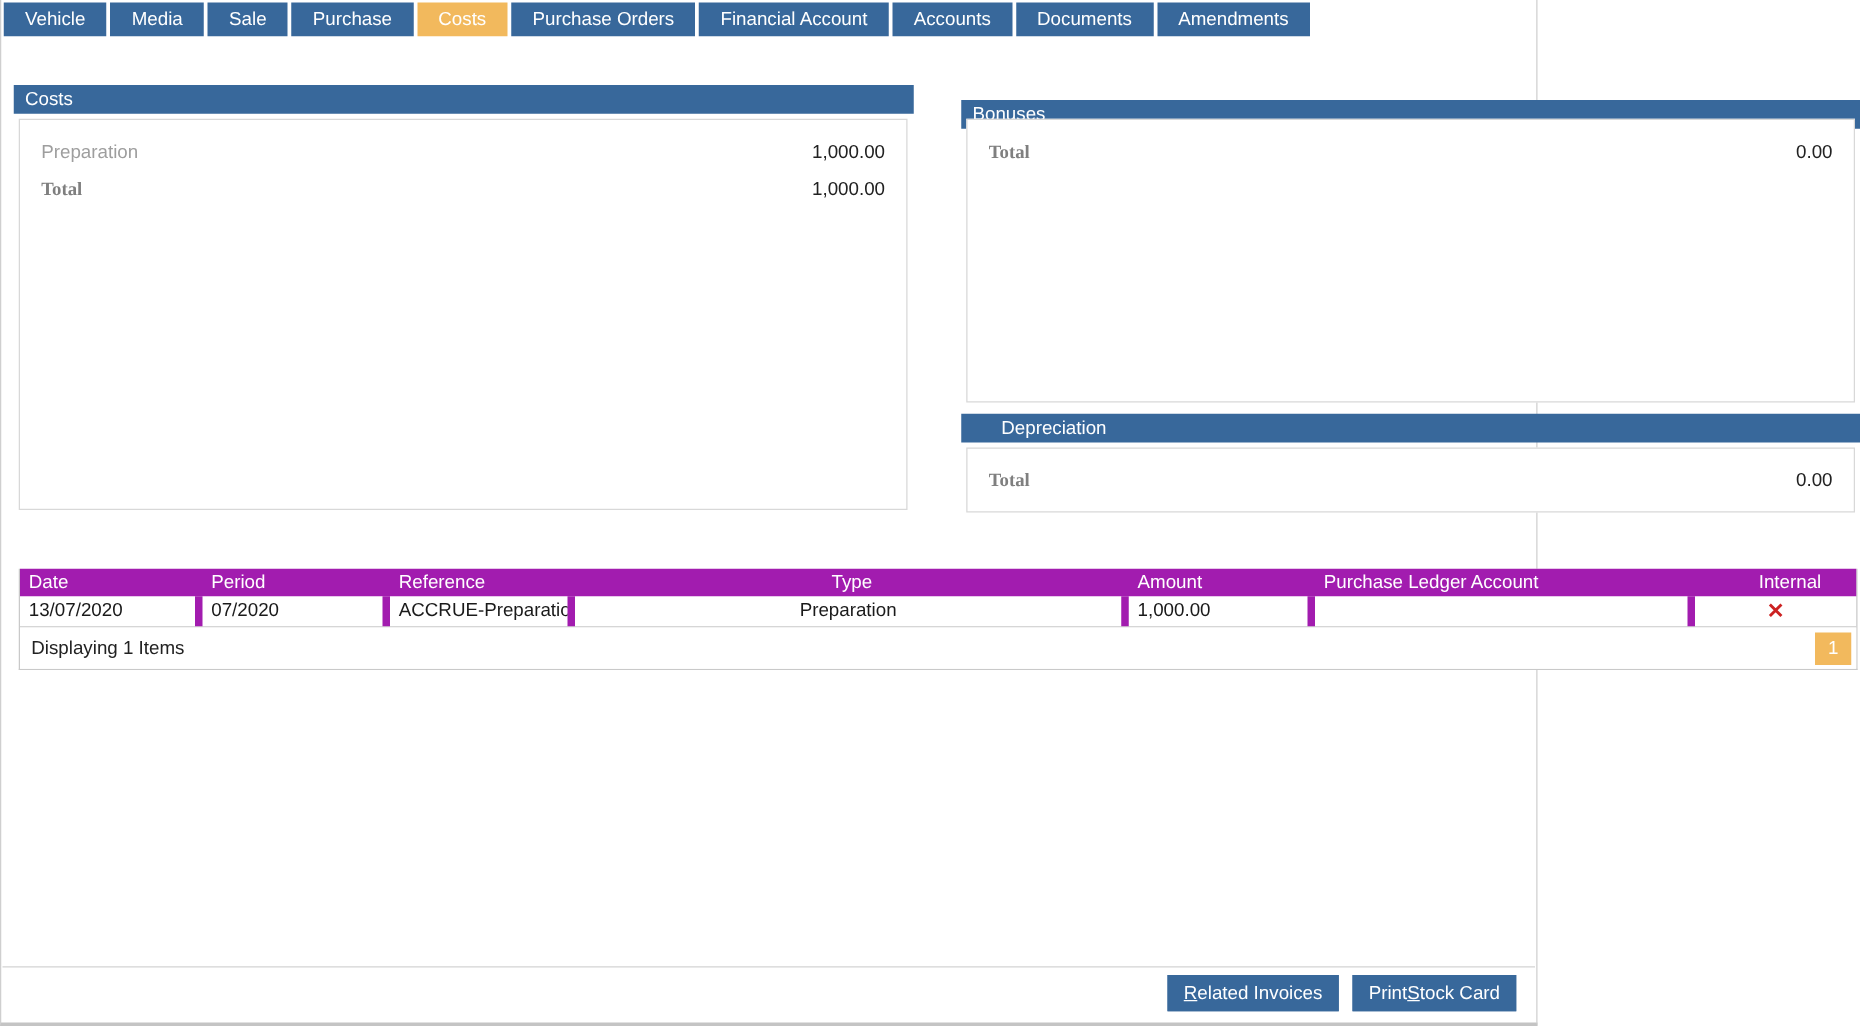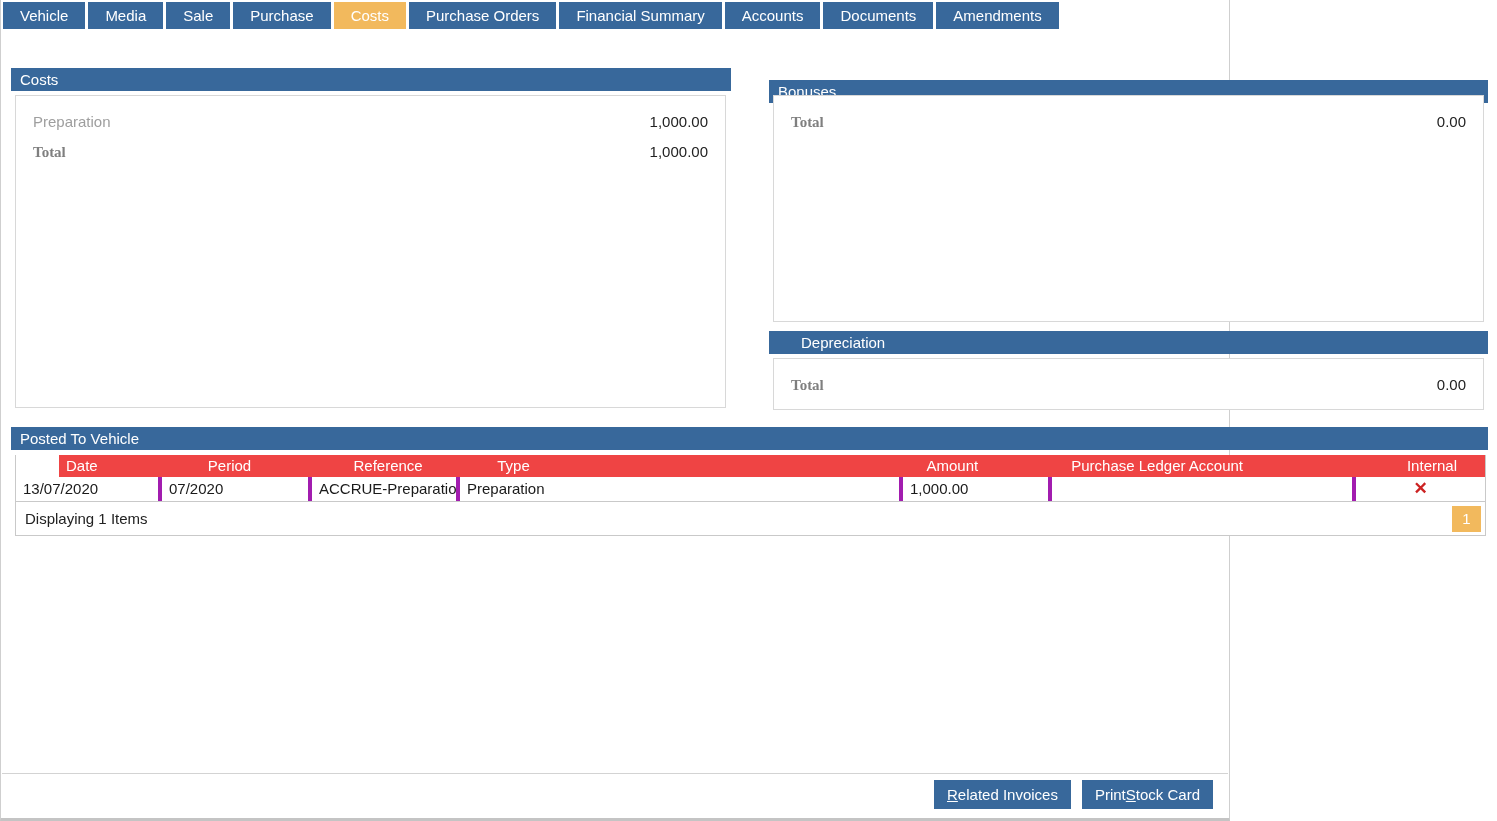--- a/index.html
+++ b/index.html
@@ -39,31 +39,31 @@
     margin-bottom:13px; font-size:15px;
   }
   .panel-row .plabel { color:#9e9e9e; }
   .panel-row.total .plabel { color:#7f7f7f; font-weight:bold;font-family:Liberation Serif, serif; }
   .panel-row .pvalue { color:#222; }
   
   .ptv-table {
     position:absolute; left:14px; top:455px; width:1471px;
     border:1px solid #c9c9c9; border-top:none; background:#fff;
   }
-  .ptv-head { display:flex; background:#ef4444; color:#fff; height:22px; font-size:15px;margin-left:43px; }
+  .ptv-head { display:flex; background:#a21caf; color:#fff; height:22px; font-size:15px; }
   .ptv-head .cell { padding:2px 7px; overflow:hidden; white-space:nowrap; }
   .ptv-row { display:flex; height:25px; font-size:15px; color:#1a1a1a; border-bottom:1px solid #c9c9c9; }
   .ptv-row .cell {
-    padding:3px 7px; border-right:4px solid #a21caf; overflow:hidden; white-space:nowrap;
+    padding:3px 7px; border-right:6px solid #a21caf; overflow:hidden; white-space:nowrap;
   }
   .ptv-row .cell:last-child { border-right:none; }
   .c-date   { width:146px; }
   .c-period { width:150px; }
   .c-ref    { width:148px; }
-  .c-type   { width:443px; }
+  .c-type   { width:443px;text-align:center; }
   .c-amount { width:149px; text-align:left; }
   .c-pla    { width:304px; }
   .c-int    { width:129px; text-align:center; }
   .red-x { color:#cc2222; font-weight:bold; font-size:17px; line-height:17px; cursor:pointer; }
   .ptv-footer {
     display:flex; justify-content:space-between; align-items:center;
     height:33px; padding:0 4px 0 9px; font-size:15px; color:#222; background:#fff;
   }
   .pager-btn {
     background:#F2B95D; color:#fff; width:29px; height:26px; font-size:15px;
@@ -84,21 +84,21 @@
 
 <div class="page">
 
   <div class="tabbar">
     <div class="tab">Vehicle</div>
     <div class="tab">Media</div>
     <div class="tab">Sale</div>
     <div class="tab">Purchase</div>
     <div class="tab active">Costs</div>
     <div class="tab">Purchase Orders</div>
-    <div class="tab">Financial Summary</div>
+    <div class="tab">Financial Account</div>
     <div class="tab">Accounts</div>
     <div class="tab">Documents</div>
     <div class="tab">Amendments</div>
   </div>
 
   <div class="section-header" style="left:10px; top:68px; width:720px;">Costs</div>
   <div class="panel-body" style="left:14px; top:95px; width:711px; height:313px;">
     <div class="panel-row">
       <span class="plabel">Preparation</span>
       <span class="pvalue">1,000.00</span>
@@ -118,21 +118,20 @@
   </div>
 
   <div class="section-header" style="left:768px; top:331px; width:719px;padding-left:32px;">Depreciation</div>
   <div class="panel-body" style="left:772px; top:358px; width:711px; height:52px;">
     <div class="panel-row total">
       <span class="plabel">Total</span>
       <span class="pvalue">0.00</span>
     </div>
   </div>
 
-  <div class="section-header" style="left:10px; top:427px; width:1477px;">Posted To Vehicle</div>
 
   <div class="ptv-table">
     <div class="ptv-head">
       <div class="cell c-date">Date</div>
       <div class="cell c-period">Period</div>
       <div class="cell c-ref">Reference</div>
       <div class="cell c-type">Type</div>
       <div class="cell c-amount">Amount</div>
       <div class="cell c-pla">Purchase Ledger Account</div>
       <div class="cell c-int" style="text-align:right; padding-right:28px;">Internal</div>

